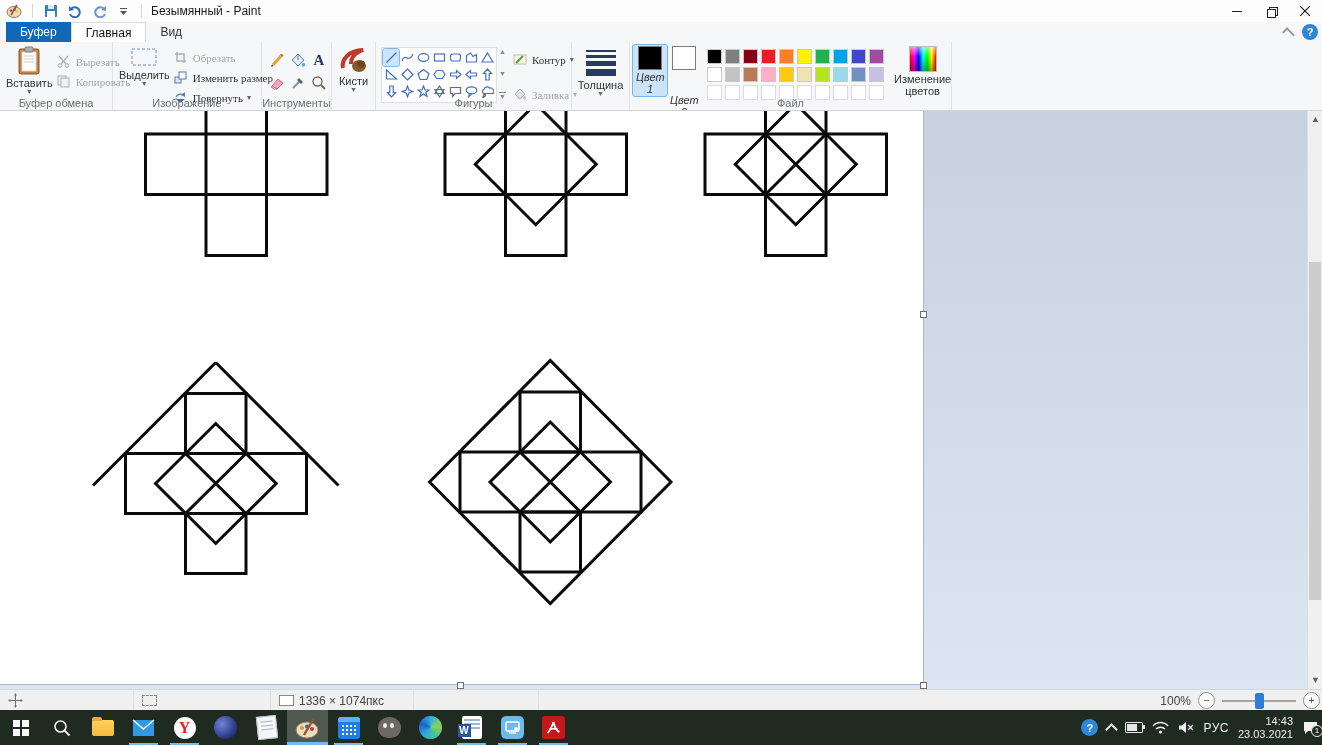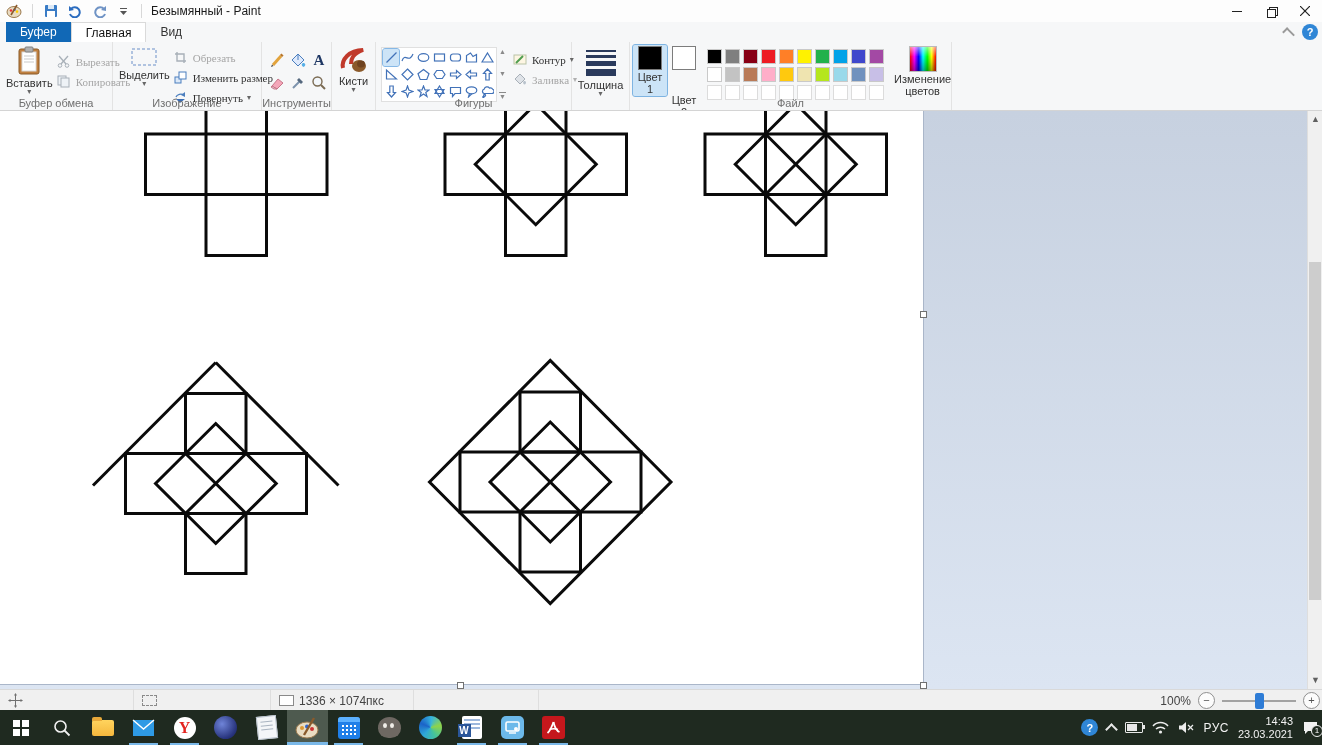--- a/index.html
+++ b/index.html
@@ -49,26 +49,26 @@
   .tools-grid{display:grid;grid-template-columns:repeat(3,20px);grid-auto-rows:22px;gap:1px;margin:4px 2px;}
   .toolbtn{display:flex;align-items:center;justify-content:center;}
   
   .shapes-panel{display:flex;}
   #shapes-grid{display:grid;grid-template-columns:repeat(7,16px);grid-auto-rows:17px;gap:0;
                background:#fff;border:1px solid #e0e0e0;margin:2px 0 0 2px;padding:1px;}
   .shape-cell{display:flex;align-items:center;justify-content:center;border-radius:2px;}
   .shape-cell.sel{background:#cde4f7;outline:1px solid #86b8e6;}
   .shapes-scroll{display:flex;flex-direction:column;justify-content:space-between;height:52px;margin:3px 2px 0 2px;
                  color:#8a8a8a;font-size:7px;line-height:7px;text-align:center;}
-  .of-col{display:flex;flex-direction:column;gap:3px;margin:6px 0 0 4px;}
+  .of-col{display:flex;flex-direction:column;gap:18px;margin:6px 0 0 4px;}
   
   .thick-icon{display:flex;flex-direction:column;gap:3px;width:30px;margin:4px 0 2px 0;}
   .thick-icon div{background:#2a3a5c;}
   
-  .colorbtn{width:36px;}
+  .colorbtn{width:36px;font-style:italic;}
   .colorbtn .swatch{width:22px;height:22px;border:1px solid #7c7c7c;}
   .colorbtn.selected{background:#cce4f7;outline:1px solid #7eb4e2;}
   #palette{display:grid;grid-template-columns:repeat(10,18px);grid-auto-rows:18px;margin:4px 4px 0 6px;}
   .pswatch{width:15px;height:15px;border:1px solid #c9c9c9;box-sizing:border-box;}
   .pswatch.empty{border:1px solid #dcdcdc;background:#fff;}
   .editcolors-icon{width:26px;height:24px;border:1px solid #bbb;
     background:linear-gradient(to bottom,rgba(255,255,255,.55),rgba(255,255,255,0) 40%,rgba(0,0,0,.35)),
                linear-gradient(to right,#f00,#f0f,#00f,#0ff,#0f0,#ff0,#f00);}
   .p3d-btn{width:88px;}
   

